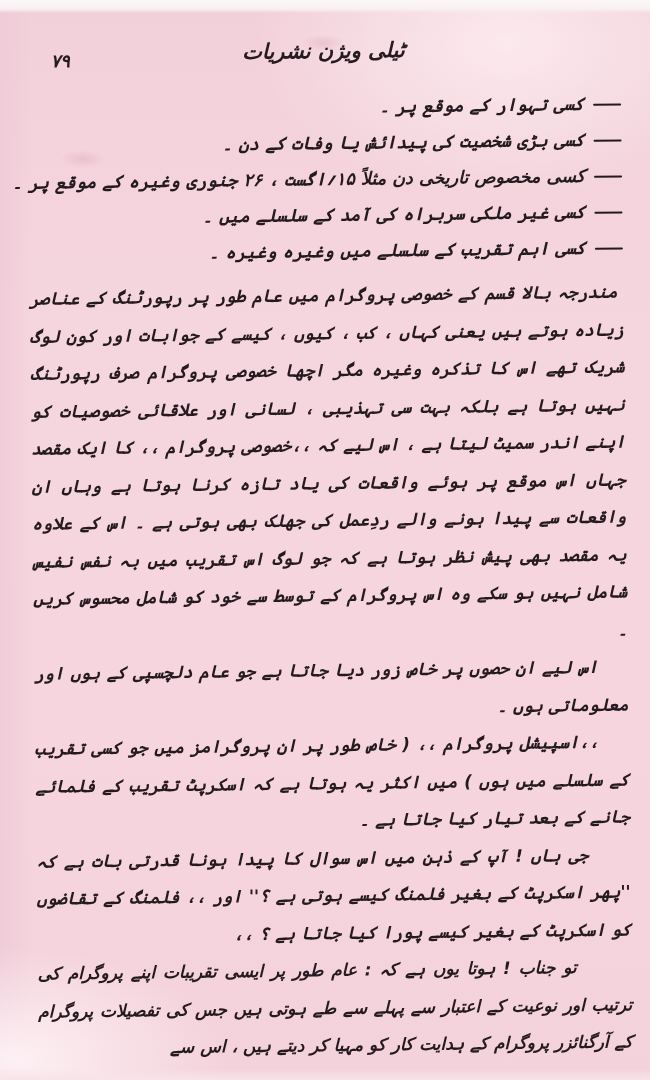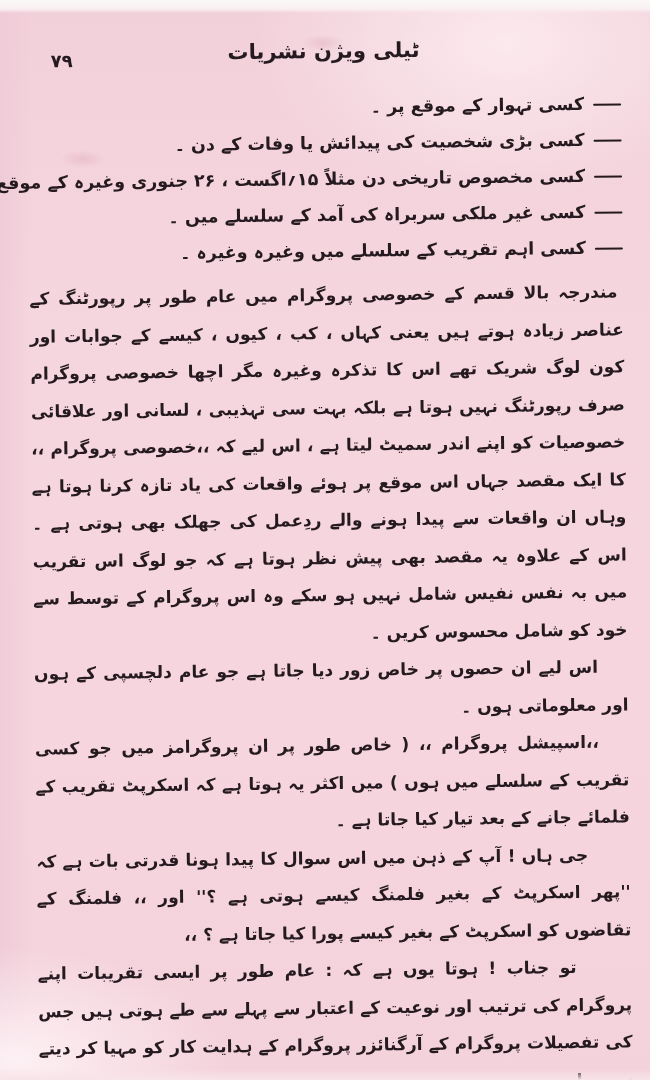--- a/index.html
+++ b/index.html
@@ -9,20 +9,21 @@
     font-family:"DejaVu Sans",sans-serif;
   }
   .page{
     position:relative;width:650px;height:1080px;overflow:hidden;
     background:
       radial-gradient(ellipse 420px 260px at 78% 4%, rgba(252,236,240,.9) 0%, rgba(252,236,240,0) 60%),
       radial-gradient(ellipse 300px 160px at 2% 98%, rgba(253,242,245,.95) 0%, rgba(253,242,245,0) 70%),
       linear-gradient(90deg, #efccd8 0%, rgba(239,204,216,0) 5%),
       linear-gradient(180deg, #f2d0da 0%, #f6d6de 30%, #f6d5de 70%, #f4d2db 100%);
     color:#241a1f;
+    font-style:italic;
   }
   .scan-strip-top{
     position:absolute;top:0;left:0;right:0;height:13px;
     background:linear-gradient(180deg,#fbf8f7 0%,#f9eff2 70%,rgba(249,239,242,0) 100%);
   }
   .scan-strip-bottom{
     position:absolute;bottom:0;left:0;right:0;height:11px;
     background:linear-gradient(0deg,#f7e4e9 0%,rgba(247,228,233,0) 100%);
   }
   .content{

